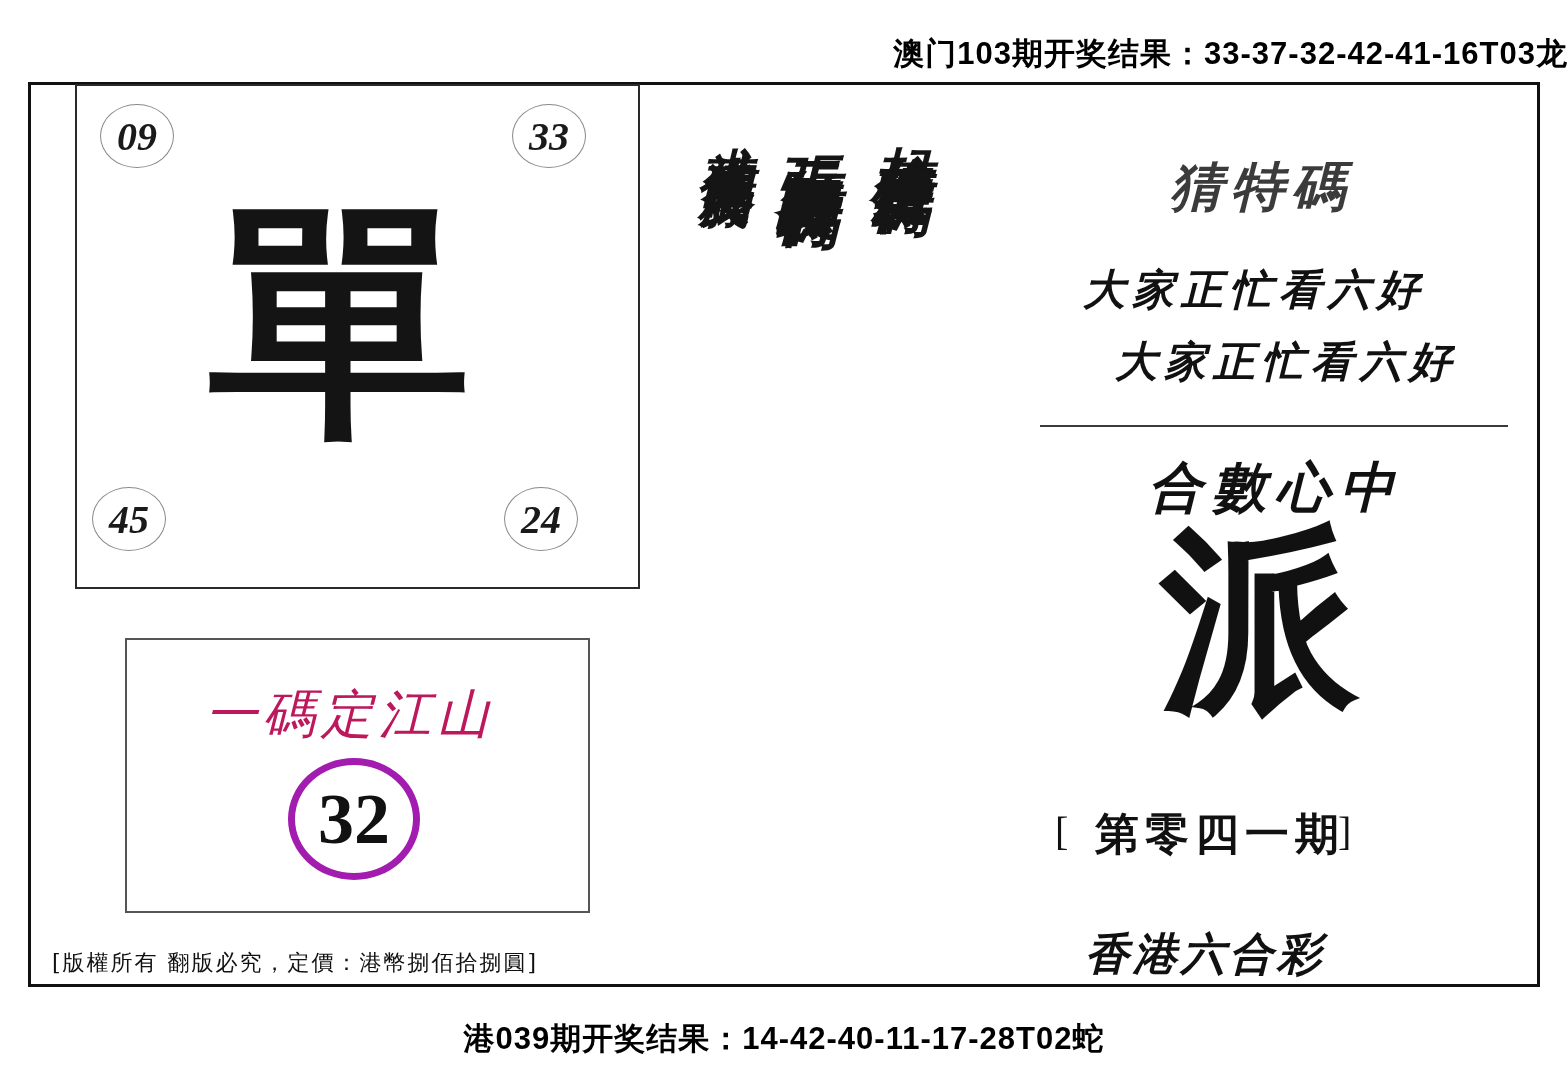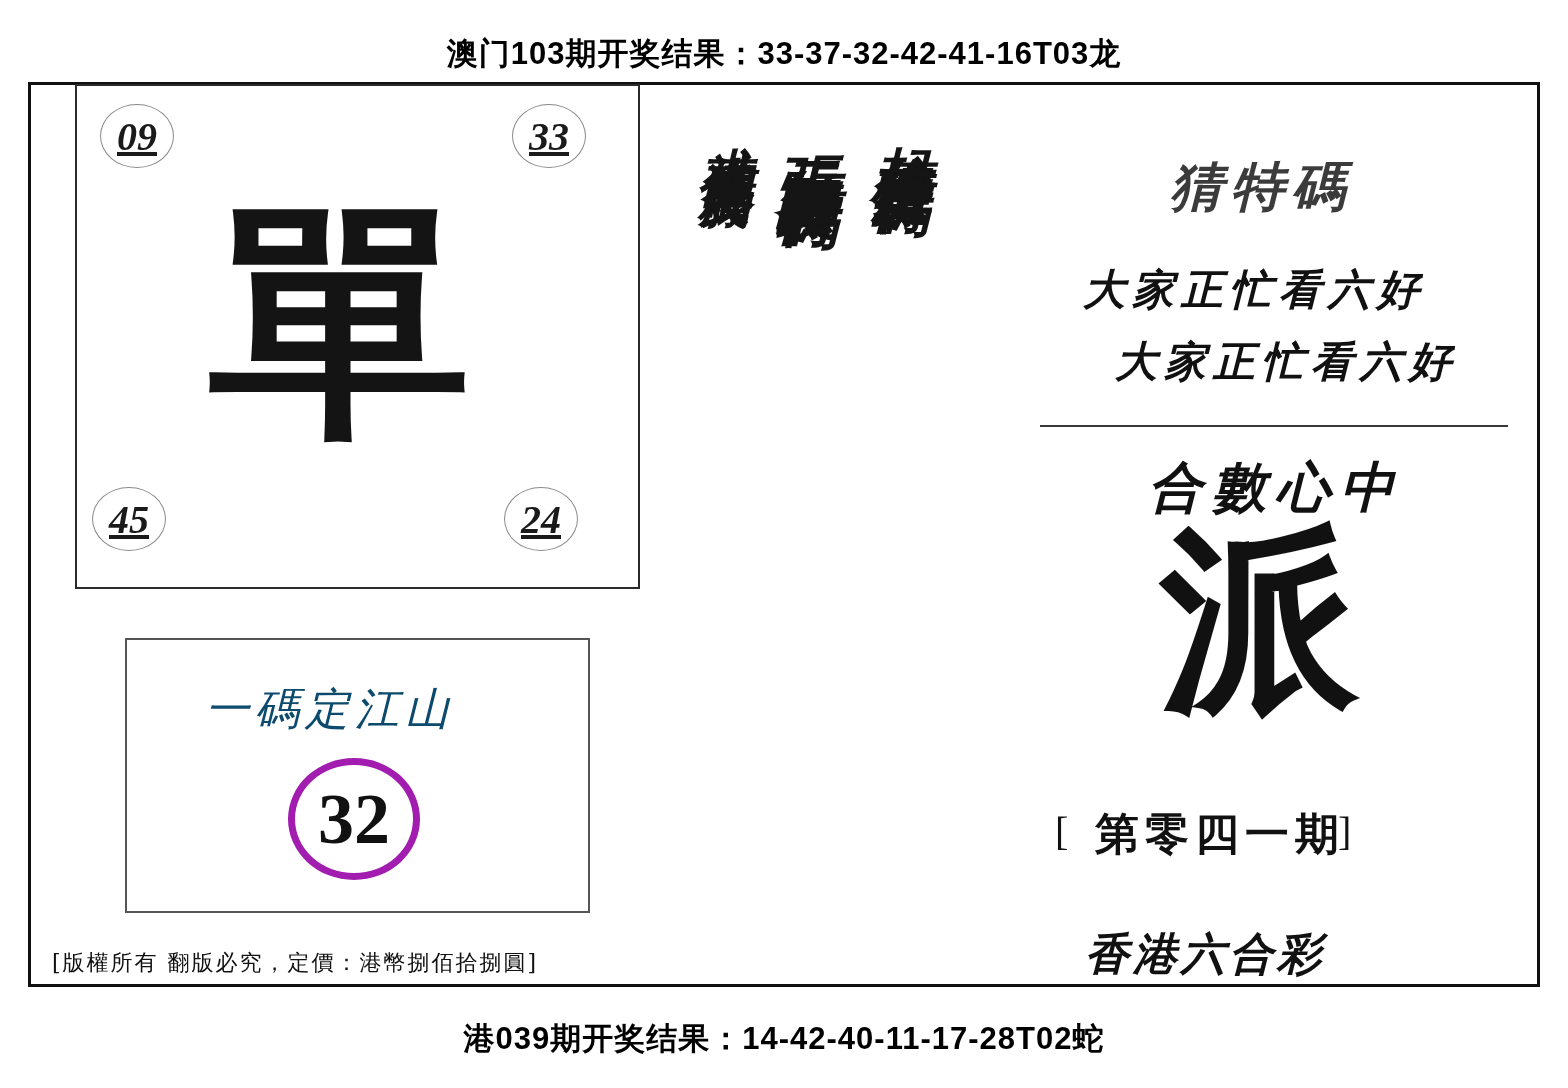--- a/index.html
+++ b/index.html
@@ -26,21 +26,21 @@
     position: absolute;
     left: 0;
     width: 1568px;
     text-align: center;
     font-family: "Liberation Sans", sans-serif;
     font-weight: bold;
     font-size: 31px;
     letter-spacing: 1px;
     white-space: nowrap;
   }
-  #top-result { top: 33px; }
+  #top-result { top: 33px; text-align: right; }
   #bottom-result { top: 1018px; }
 
   
   .outer-frame {
     position: absolute;
     left: 28px;
     top: 82px;
     width: 1512px;
     height: 905px;
     border: 3px solid #111;
@@ -65,21 +65,20 @@
     border: 1px solid #8a8a8a;
     font-family: "Liberation Serif", serif;
     font-style: italic;
     font-size: 40px;
     font-weight: bold;
     display: flex;
     align-items: center;
     justify-content: center;
     color: #1a1a1a;
     background: rgba(255,255,255,0.0);
-    text-decoration: underline;
   }
   #num-tl { left: 100px; top: 104px; }
   #num-tr { left: 512px; top: 104px; }
   #num-bl { left: 92px; top: 487px; }
   #num-br { left: 504px; top: 487px; }
 
   .big-dan {
     position: absolute;
     left: 215px;
     top: 195px;
@@ -100,24 +99,24 @@
     width: 465px;
     height: 275px;
     border: 2px solid #555;
     box-sizing: border-box;
   }
   .lower-title {
     position: absolute;
     left: 205px;
     top: 680px;
     font-family: "DejaVu Serif", serif;
-    font-size: 44px;
+    font-size: 52px;
     letter-spacing: 6px;
     font-style: italic;
-    color: #0c4a6e;
+    color: #be185d;
   }
   .circle-32 {
     position: absolute;
     left: 288px;
     top: 758px;
     width: 118px;
     height: 108px;
     border-radius: 50%;
     border: 7px solid #a21caf;
     display: flex;

